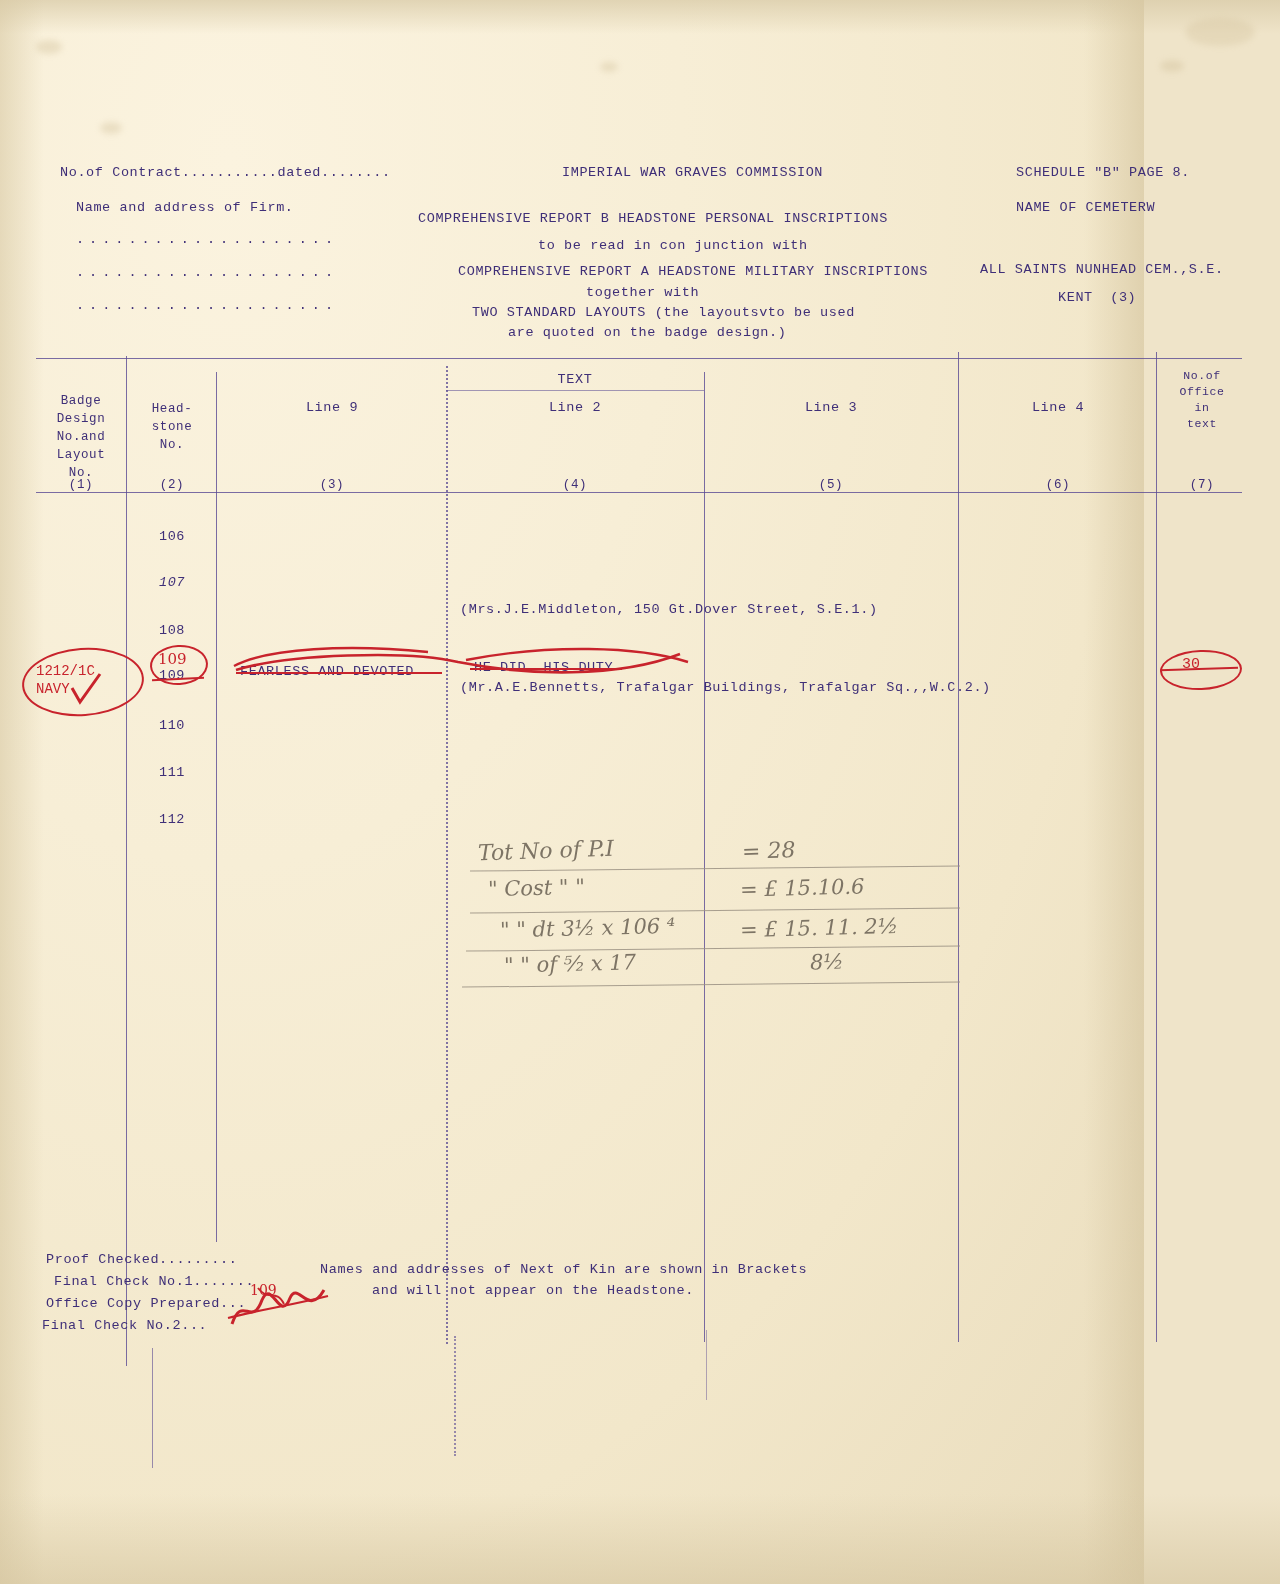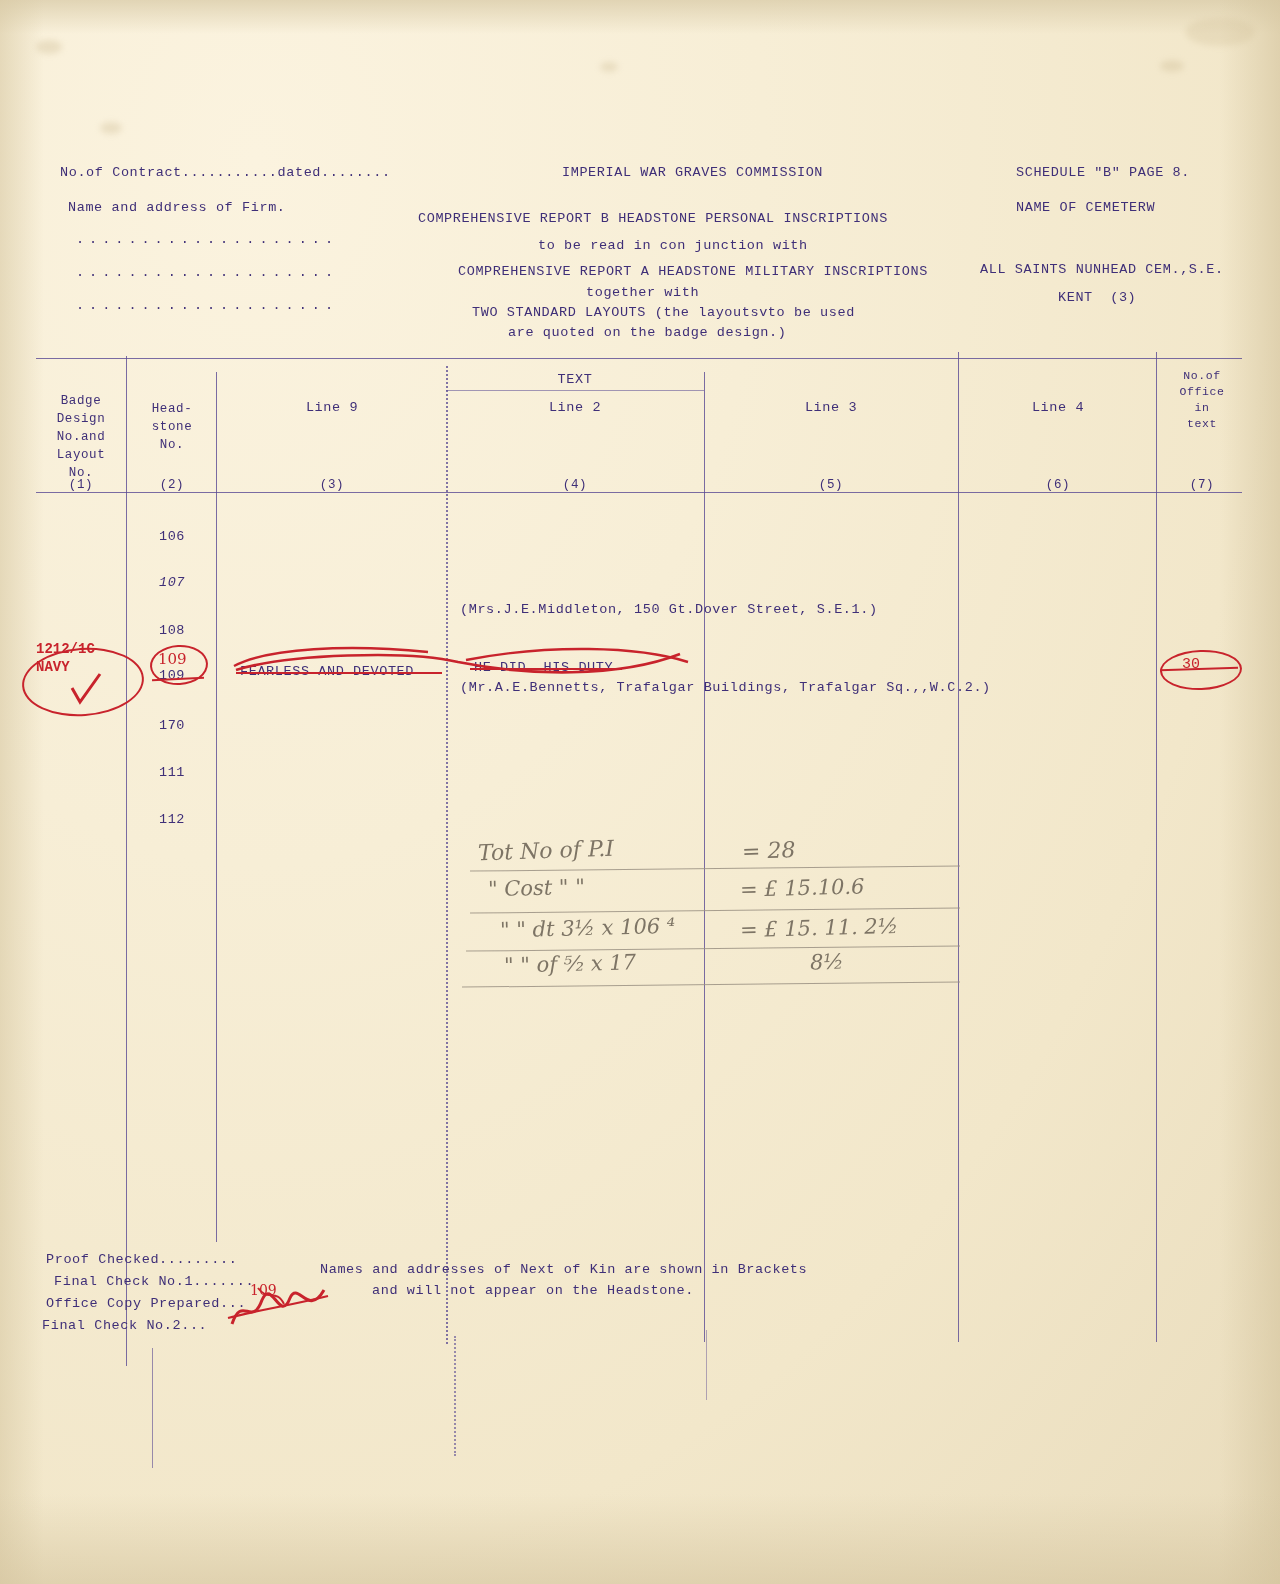--- a/index.html
+++ b/index.html
@@ -4,21 +4,21 @@
 <style>
   html,body{margin:0;padding:0;}
   body{
     width:1280px;height:1584px;
     background:#efe4c9;
     font-family:"Liberation Mono", monospace;
     overflow:hidden;
   }
   #sheet{
     position:relative;
-    width:1280px;height:1584px;
+    width:1144px;height:1584px;
     background:
       radial-gradient(ellipse at 20% 10%, #fbf3df 0%, #f7eed6 35%, #f2e7ca 70%, #e9dcbc 100%);
     box-sizing:border-box;
     padding-left:17px;
   }
   
   .edge{position:absolute;pointer-events:none;}
   .edge.top{top:0;left:0;width:1280px;height:34px;
     background:linear-gradient(to bottom,#d9cba8 0%,rgba(243,234,212,0) 100%);opacity:.75;}
   .edge.left{top:0;left:0;width:44px;height:1584px;
@@ -58,21 +58,21 @@
   <div class="edge left"></div>
   <div class="edge right"></div>
   <div class="edge bottom"></div>
   <div class="blot" style="left:36px;top:40px;width:26px;height:14px;"></div>
   <div class="blot" style="left:100px;top:122px;width:22px;height:12px;"></div>
   <div class="blot" style="left:600px;top:62px;width:18px;height:10px;"></div>
   <div class="blot" style="left:1160px;top:60px;width:24px;height:12px;"></div>
   <div class="blot" style="left:1185px;top:18px;width:70px;height:28px;opacity:.28;"></div>
 
   <div class="txt" style="left:60px;top:165px;">No.of Contract...........dated........</div>
-  <div class="txt" style="left:68px;top:200px;text-align:right;">Name and address of Firm.</div>
+  <div class="txt" style="left:76px;top:200px;text-align:right;">Name and address of Firm.</div>
   <div class="txt" style="left:76px;top:232px;letter-spacing:5px;">....................</div>
   <div class="txt" style="left:76px;top:265px;letter-spacing:5px;">....................</div>
   <div class="txt" style="left:76px;top:298px;letter-spacing:5px;">....................</div>
 
   <div class="txt" style="left:562px;top:165px;">IMPERIAL WAR GRAVES COMMISSION</div>
   <div class="txt" style="left:418px;top:211px;">COMPREHENSIVE REPORT B HEADSTONE PERSONAL INSCRIPTIONS</div>
   <div class="txt" style="left:538px;top:238px;">to be read in con junction with</div>
   <div class="txt" style="left:418px;top:264px;margin-left:40px;">COMPREHENSIVE REPORT A HEADSTONE MILITARY INSCRIPTIONS</div>
   <div class="txt" style="left:586px;top:285px;">together with</div>
   <div class="txt" style="left:472px;top:305px;">TWO STANDARD LAYOUTS (the layoutsvto be used</div>
@@ -135,28 +135,28 @@
   <div class="txt center" style="left:134px;top:575px;width:76px;font-style:italic;">107</div>
   <div class="txt" style="left:460px;top:602px;">(Mrs.J.E.Middleton, 150 G﻿t.Dover Street, S.E.1.)</div>
 
   <div class="txt center" style="left:134px;top:623px;width:76px;">108</div>
 
   <div class="txt center" style="left:134px;top:668px;width:76px;">109</div>
   <div class="txt" style="left:240px;top:664px;">FEARLESS AND DEVOTED</div>
   <div class="txt" style="left:474px;top:660px;">HE DID  HIS DUTY</div>
   <div class="txt" style="left:460px;top:680px;">(Mr.A.E.Bennetts, Trafalgar Buildings, Trafalgar Sq.,,W.C.2.)</div>
 
-  <div class="txt center" style="left:134px;top:718px;width:76px;">170</div>
+  <div class="txt center" style="left:134px;top:718px;width:76px;">110</div>
 
   <div class="txt center" style="left:134px;top:765px;width:76px;">111</div>
 
   <div class="txt center" style="left:134px;top:812px;width:76px;">112</div>
 
   <div class="redellipse" style="left:22px;top:648px;width:118px;height:64px;transform:rotate(-4deg);"></div>
-  <div class="red" style="left:36px;top:640px;font-size:14px;font-weight:bold;white-space:pre;line-height:18px;">1212/1C
+  <div class="red" style="left:36px;top:662px;font-size:14px;font-weight:normal;white-space:pre;line-height:18px;">1212/1C
 NAVY</div>
 
   <svg class="redink" style="left:70px;top:672px;width:40px;height:36px;">
     <path d="M2 16 L10 30 L30 2" stroke="#c8232c" stroke-width="3" fill="none"></path>
   </svg>
 
   <div class="red" style="left:158px;top:650px;font-size:15px;font-family:'DejaVu Serif',serif;">109</div>
   <div class="redellipse" style="left:150px;top:645px;width:54px;height:36px;transform:rotate(-3deg);"></div>
   <div class="redstrike" style="left:152px;top:678px;width:52px;transform:rotate(-3deg);"></div>
 

